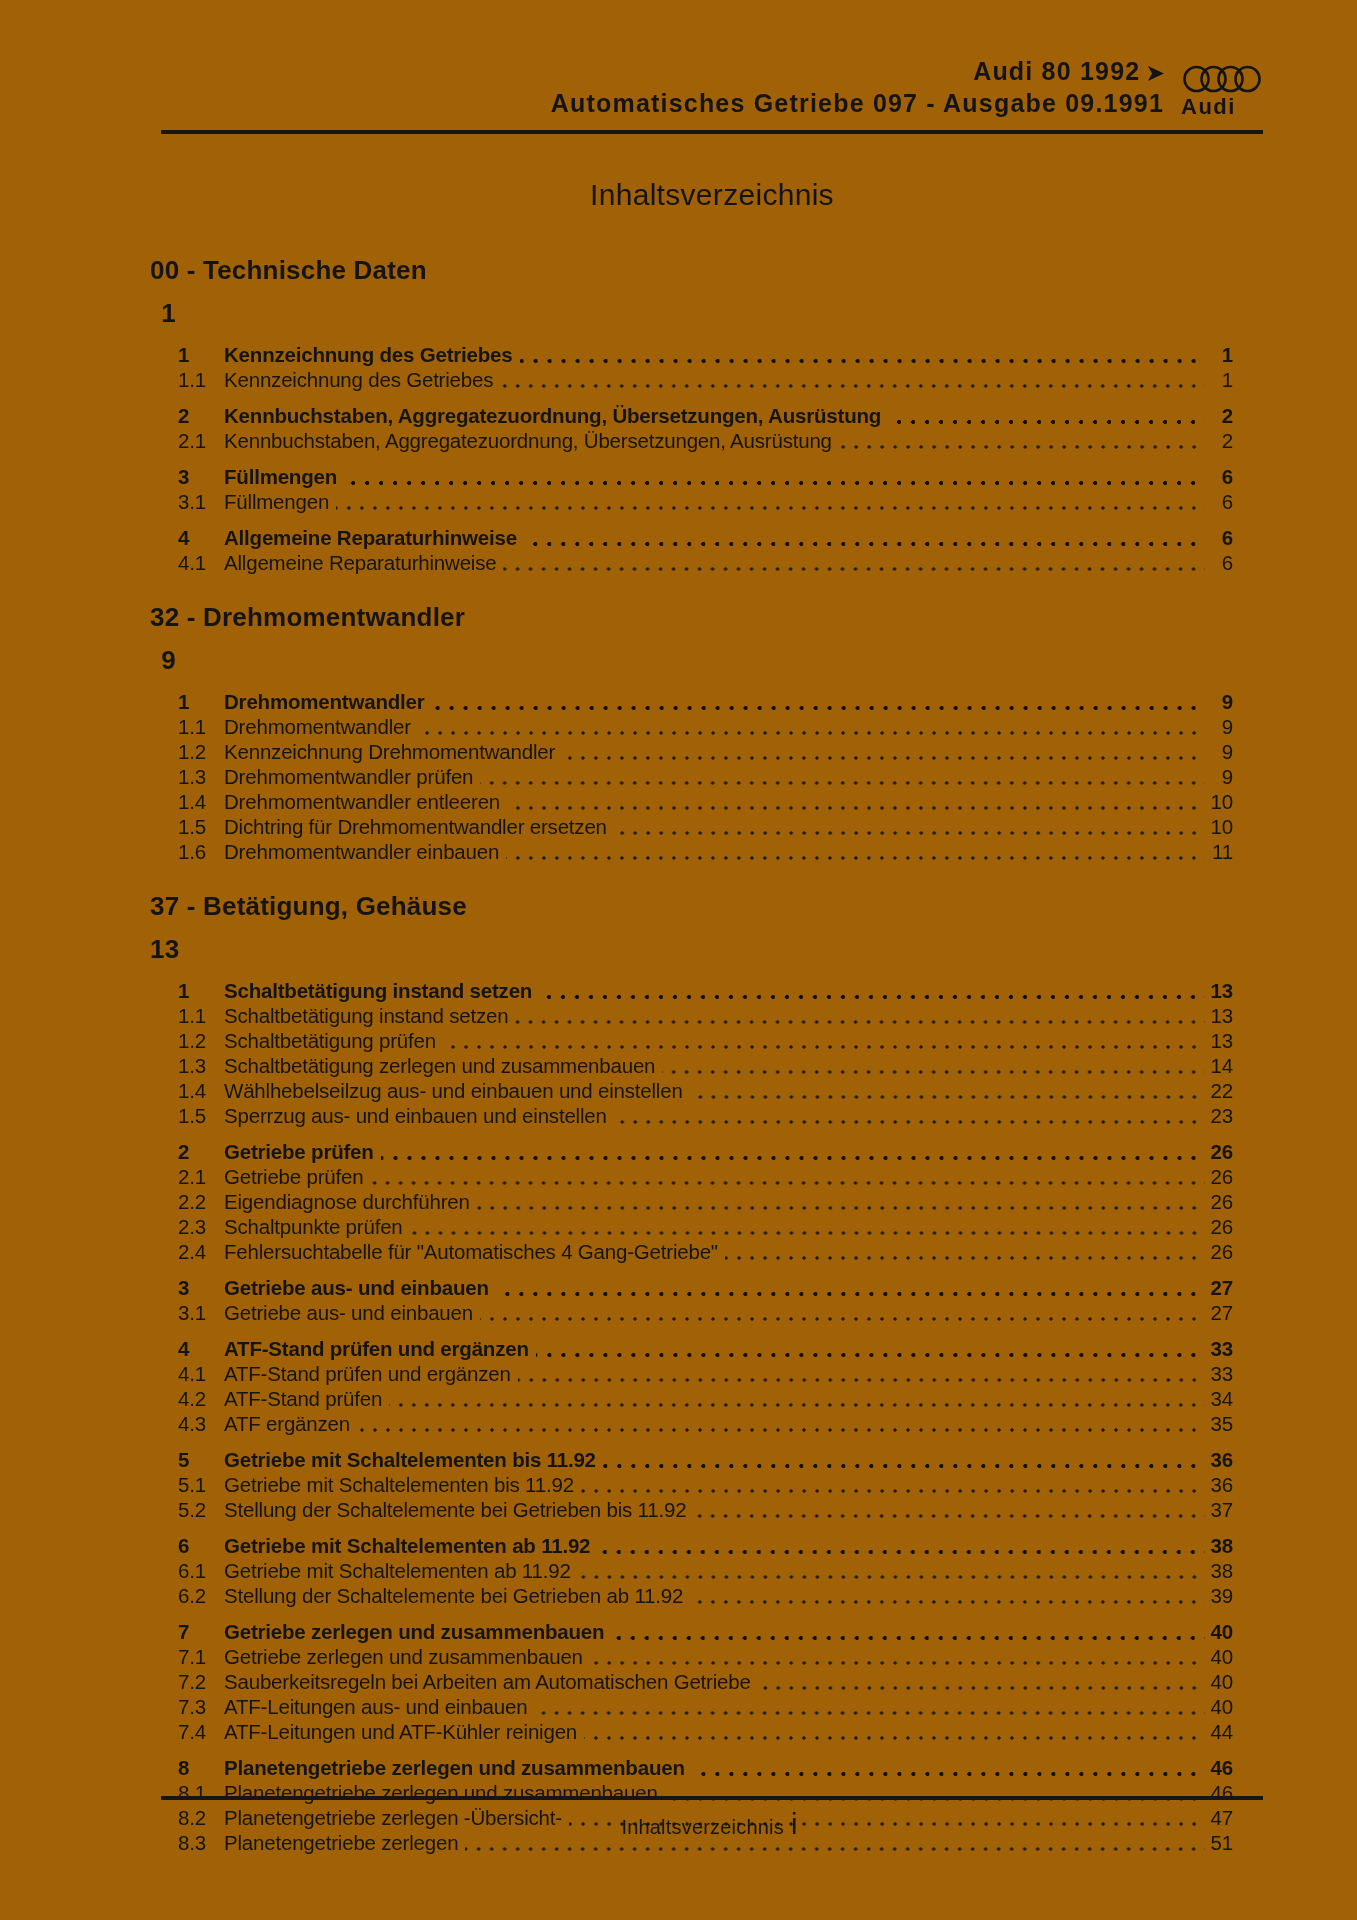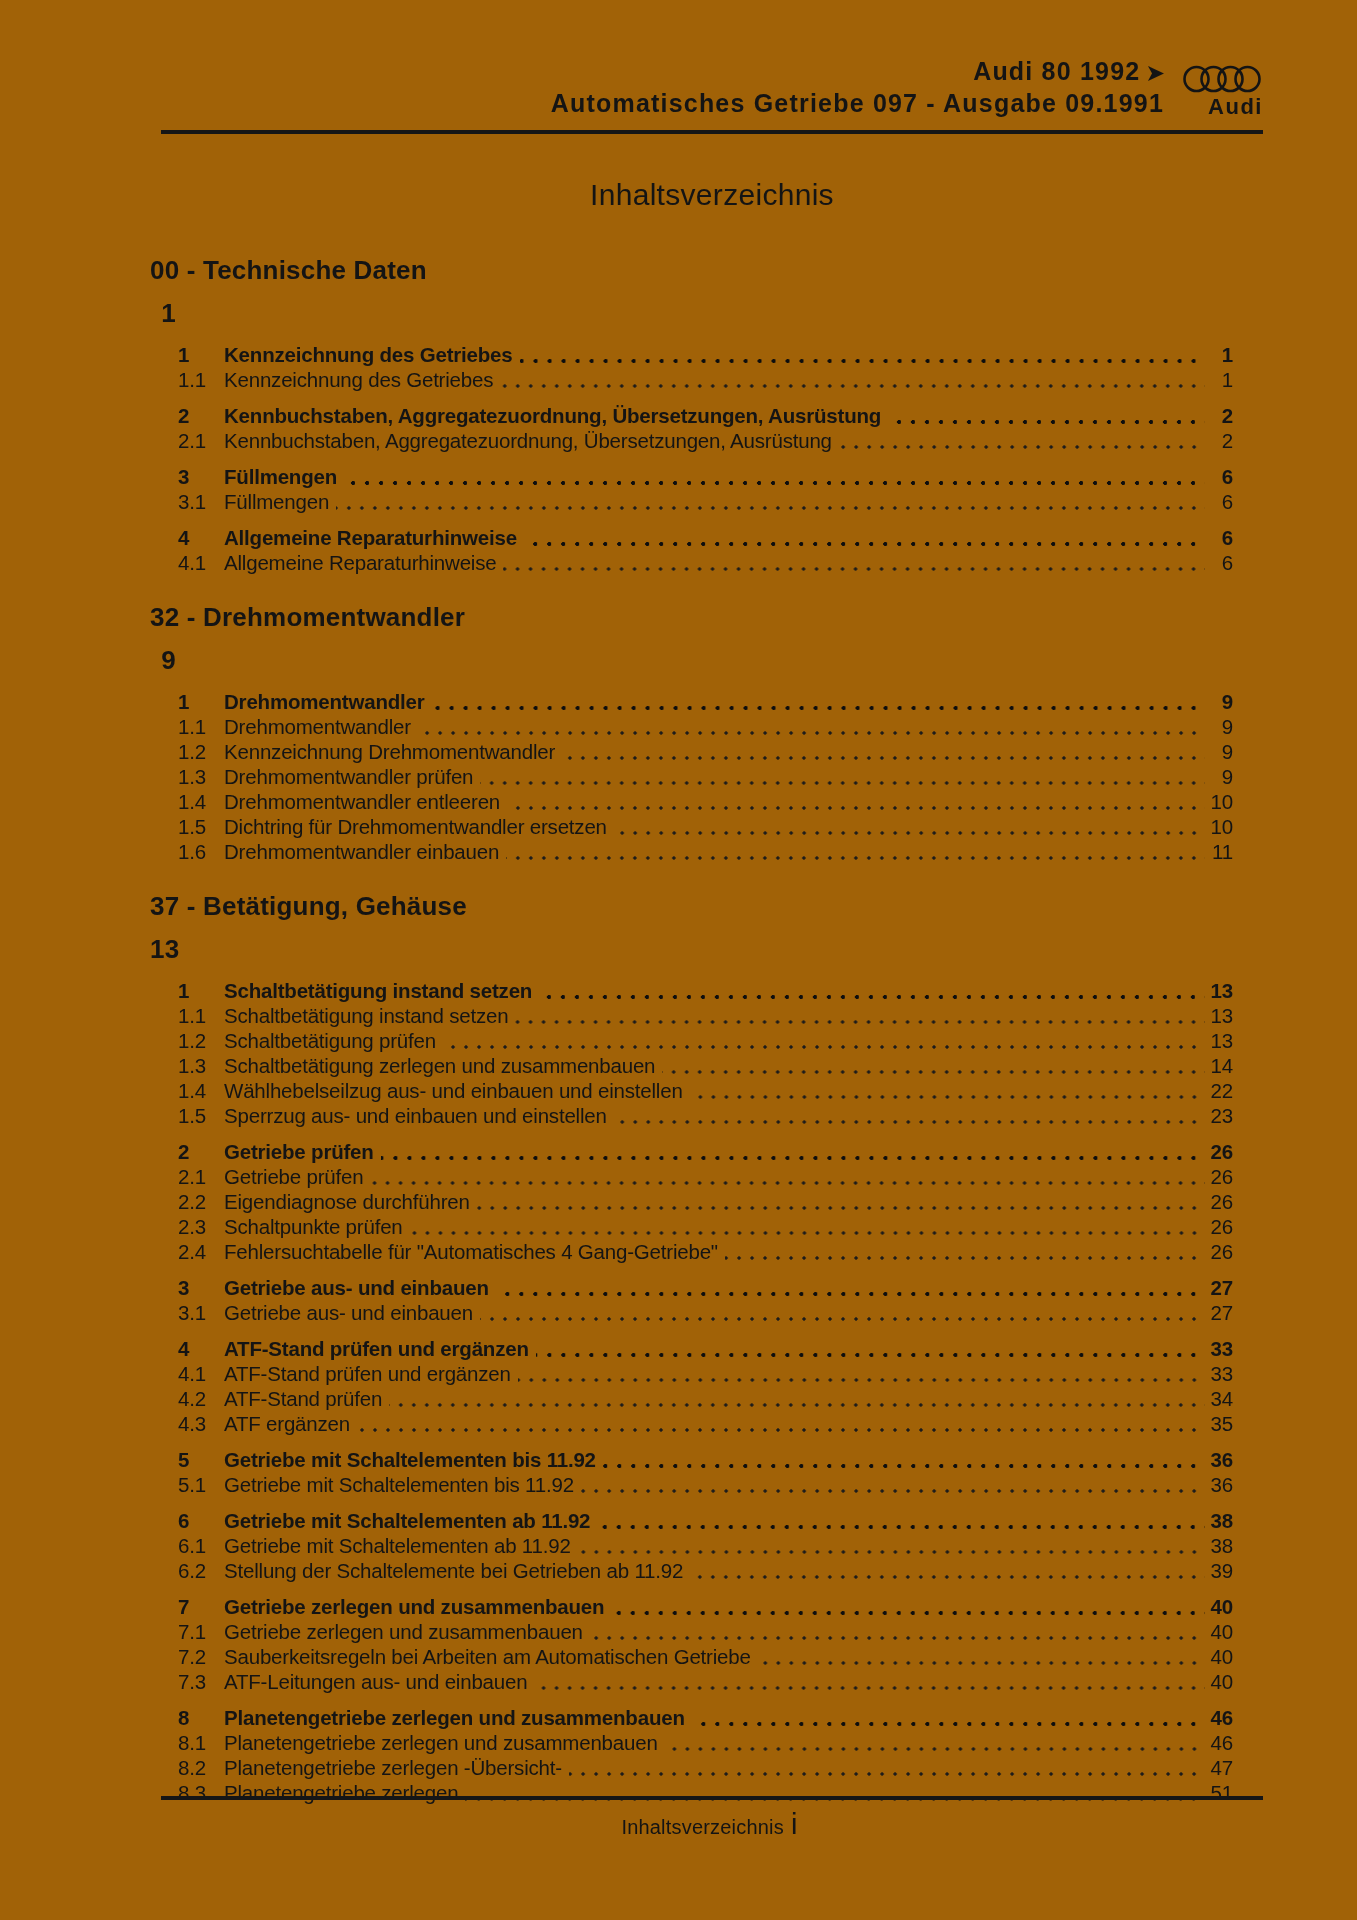--- a/index.html
+++ b/index.html
@@ -10,21 +10,21 @@
     font-stretch:condensed;
     overflow:hidden;
   }
   
   .header-text {
     position:absolute; top:56px; left:161px; width:1003px;
     text-align:right; font-weight:bold; font-size:25px; line-height:31px;
     letter-spacing:1.2px; white-space:nowrap;
   }
   .header-text .arrow { font-size:21px; letter-spacing:0; margin-left:6px; }
-  .brand { position:absolute; left:1181px; top:64px; width:82px; text-align:right; }
+  .brand { position:absolute; left:1181px; top:64px; width:82px; text-align:left; }
   .brand svg { display:block; margin:0 auto; }
   .wordmark {
     margin-top:1px; font-weight:bold; font-size:22px; letter-spacing:1.5px;
     line-height:24px;
   }
   .rule-top { position:absolute; left:161px; top:130px; width:1102px; height:4px; background:#161616; }
   
   .doc-title {
     position:absolute; top:178px; left:161px; width:1102px;
     text-align:center; font-size:30px; letter-spacing:0.3px;
@@ -318,20 +318,26 @@
           <span class="title">Getriebe mit Schaltelementen bis 11.92</span>
           <span class="leader"></span>
           <span class="page-num">36</span>
         </div>
         <div class="row entry">
           <span class="num">5.1</span>
           <span class="title">Getriebe mit Schaltelementen bis 11.92</span>
           <span class="leader"></span>
           <span class="page-num">36</span>
         </div>
+        <div class="row entry">
+          <span class="num">5.2</span>
+          <span class="title">Stellung der Schaltelemente bei Getrieben bis 11.92</span>
+          <span class="leader"></span>
+          <span class="page-num">37</span>
+        </div>
       </div>
       <div class="group">
         <div class="row entry bold">
           <span class="num">6</span>
           <span class="title">Getriebe mit Schaltelementen ab 11.92</span>
           <span class="leader"></span>
           <span class="page-num">38</span>
         </div>
         <div class="row entry">
           <span class="num">6.1</span>
@@ -364,20 +370,26 @@
           <span class="title">Sauberkeitsregeln bei Arbeiten am Automatischen Getriebe</span>
           <span class="leader"></span>
           <span class="page-num">40</span>
         </div>
         <div class="row entry">
           <span class="num">7.3</span>
           <span class="title">ATF-Leitungen aus- und einbauen</span>
           <span class="leader"></span>
           <span class="page-num">40</span>
         </div>
+        <div class="row entry">
+          <span class="num">7.4</span>
+          <span class="title">ATF-Leitungen und ATF-Kühler reinigen</span>
+          <span class="leader"></span>
+          <span class="page-num">44</span>
+        </div>
       </div>
       <div class="group">
         <div class="row entry bold">
           <span class="num">8</span>
           <span class="title">Planetengetriebe zerlegen und zusammenbauen</span>
           <span class="leader"></span>
           <span class="page-num">46</span>
         </div>
         <div class="row entry">
           <span class="num">8.1</span>

